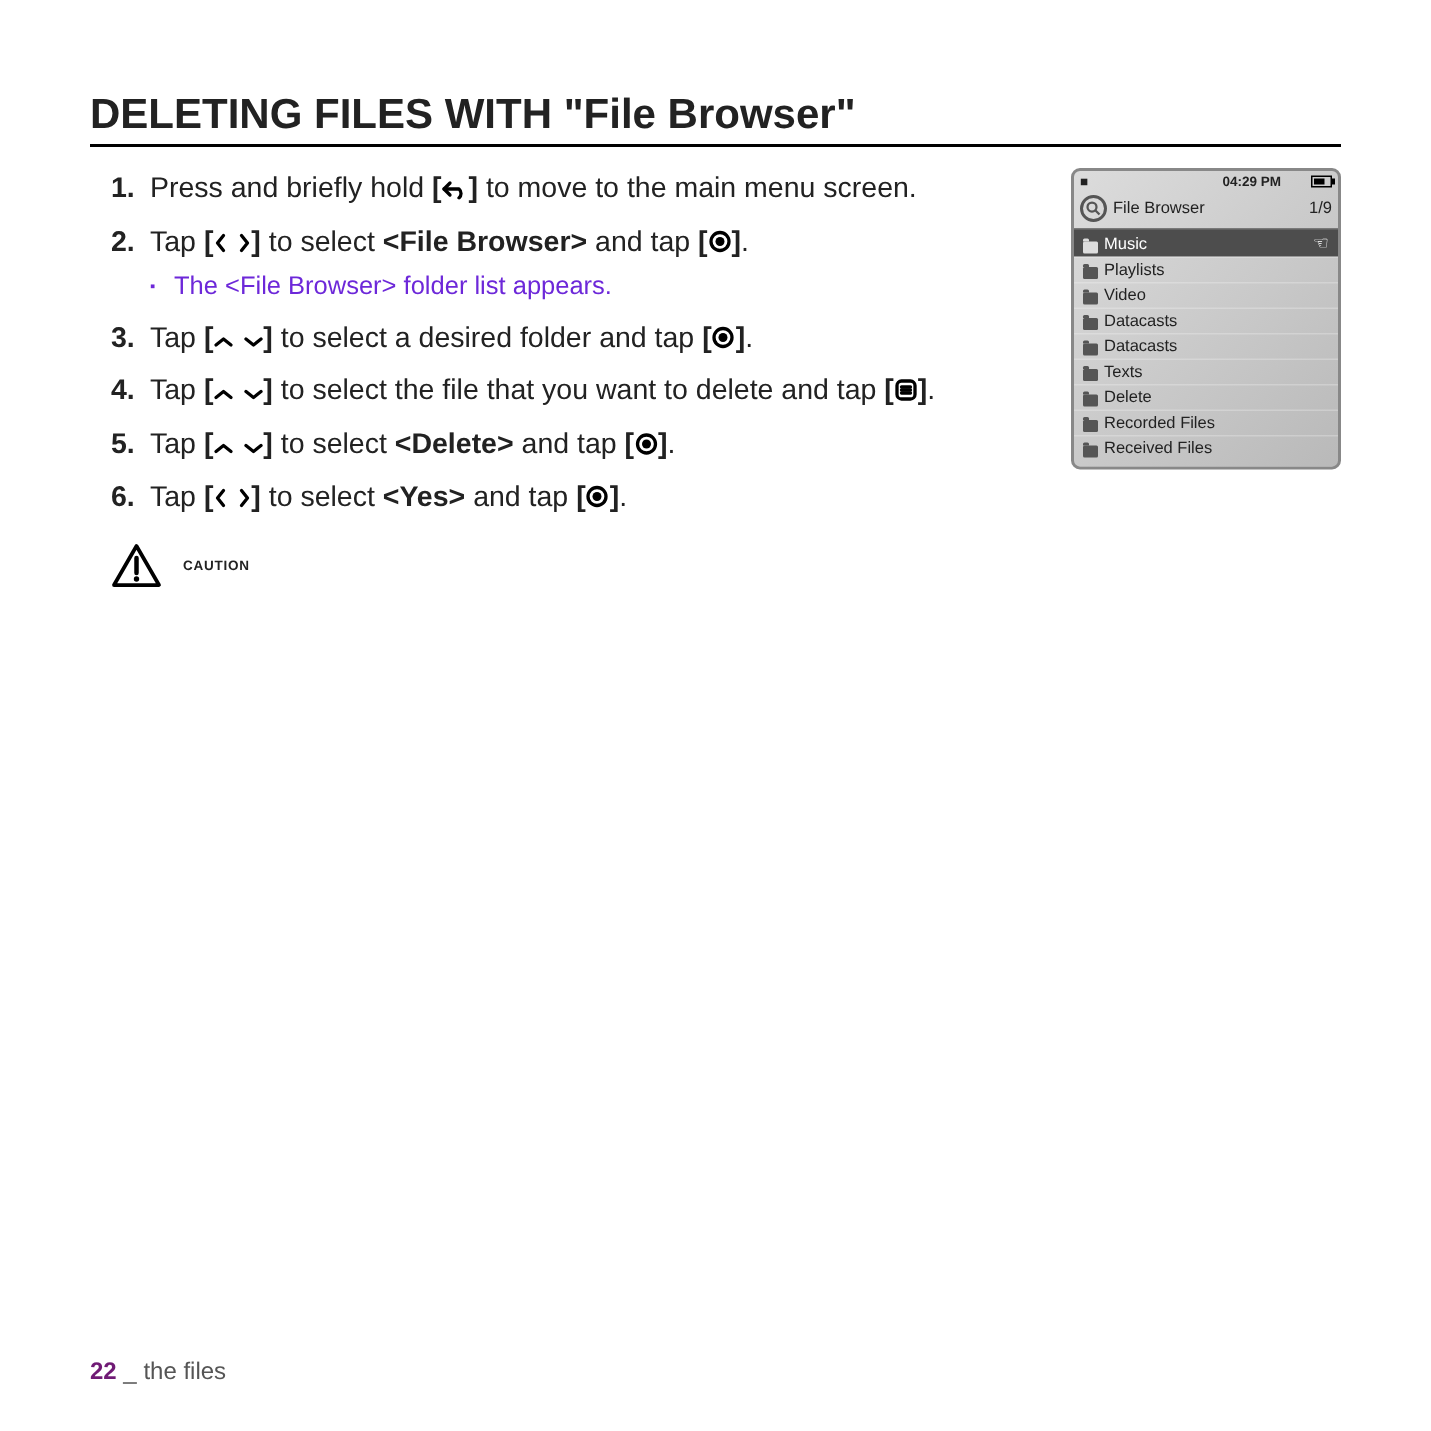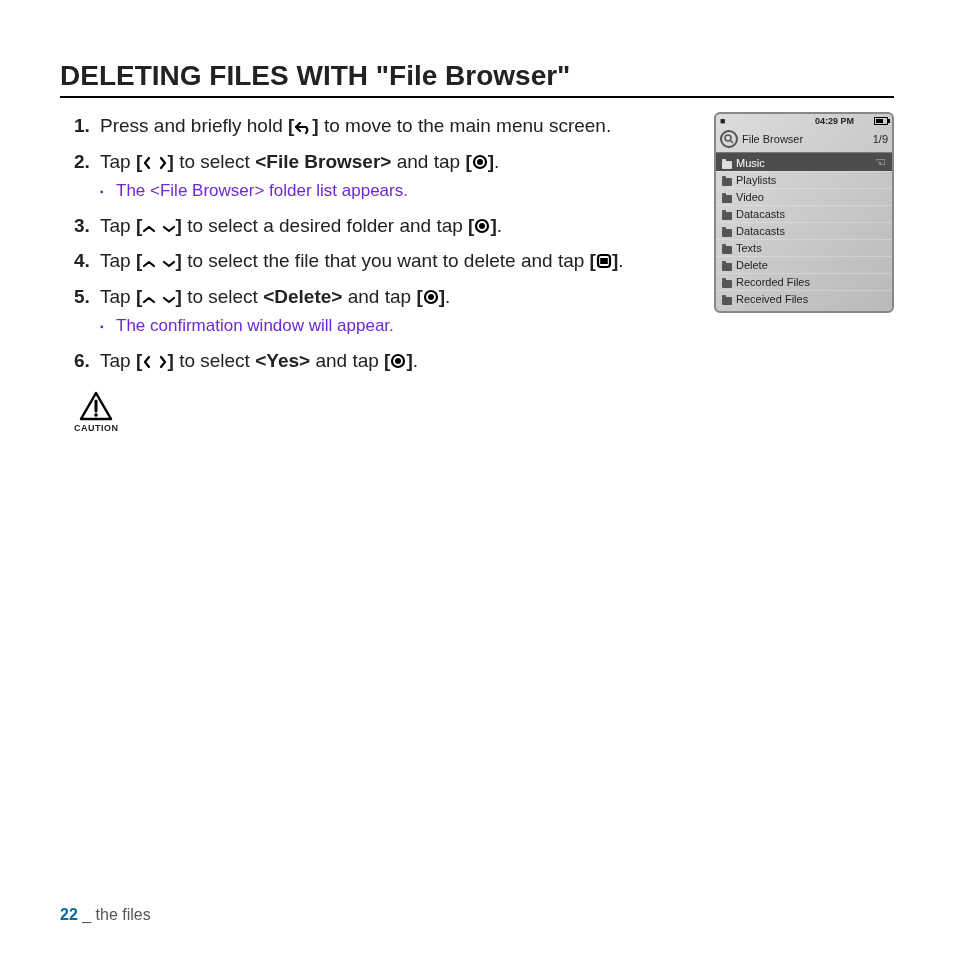--- a/index.html
+++ b/index.html
@@ -31,21 +31,21 @@
   ol.steps > li { margin: 0 0 8px 0; font-size: 19px; line-height: 1.45; padding-left: 40px; position: relative; }
   ol.steps > li > .num { position: absolute; left: 14px; font-weight: bold; }
   ol.steps > li .b { font-weight: bold; }
   ul.sub { list-style: none; padding: 0; margin: 4px 0 8px 0; }
   ul.sub > li { font-size: 17px; line-height: 1.45; padding-left: 16px; position: relative; color: #6d28d9; }
   ul.sub > li::before { content: "▪"; position: absolute; left: 0; font-size: 10px; top: 6px; }
 
   .icon { display: inline-block; vertical-align: -2px; }
 
   .caution-row { display: flex; align-items: flex-start; gap: 10px; margin-top: 16px; margin-left: 14px; }
-  .caution-badge { display: flex; flex-direction: column; align-items: center; gap: 2px; }
+  .caution-badge { display: flex; flex-direction: row; align-items: center; gap: 14px; }
   .caution-word { font-size: 9px; font-weight: bold; letter-spacing: 0.5px; }
   .caution-text { font-size: 17px; line-height: 1.45; padding-left: 16px; position: relative; }
   .caution-text::before { content: "▪"; position: absolute; left: 0; font-size: 10px; top: 6px; }
 
   
   .device {
     width: 180px;
     border: 2px solid #888;
     border-radius: 6px;
     background: linear-gradient(135deg,#dcdcdc,#b9b9b9);
@@ -66,21 +66,21 @@
   }
   .dev-list { list-style:none; margin:0; padding:0 0 4px 0; }
   .dev-list li { display:flex; align-items:flex-end; gap:4px; padding:2px 6px; font-size:11px; border-top:1px solid rgba(255,255,255,.25); }
   .dev-list li.sel { background:#4d4d4d; color:#fff; }
   .folder-ic { width:10px; height:8px; background:#555; display:inline-block; border-radius:1px; position:relative; }
   .folder-ic::before { content:""; position:absolute; top:-2px; left:0; width:4px; height:2px; background:#555; border-radius:1px 1px 0 0; }
   .sel .folder-ic, .sel .folder-ic::before { background:#ddd; }
   .hand { margin-left:auto; font-size:12px; }
 
   .footer { position:absolute; left:60px; bottom:30px; font-size:16px; color:#555; }
-  .footer .pg { font-weight:bold; color:#0369a1; }
+  .footer .pg { font-weight:bold; color:#701a75; }
 </style>
 </head>
 <body>
 
 <h1 class="title">DELETING FILES WITH "File Browser"</h1>
 <hr class="hr">
 
 <div class="cols">
   <div class="left">
     <ol class="steps" id="steps">
@@ -116,23 +116,21 @@
             <line x1="5" y1="8" x2="11" y2="8" stroke="#000" stroke-width="2.2" fill="none" stroke-linecap="round" stroke-linejoin="round"></line>
             <line x1="5" y1="10" x2="11" y2="10" stroke="#000" stroke-width="2.2" fill="none" stroke-linecap="round" stroke-linejoin="round"></line>
           </svg><span class="b">]</span>.</li>
         <li><span class="num">5.</span>Tap <span class="b">[</span><svg class="icon" width="14" height="10" viewBox="0 0 14 10">
             <path d="M2 7 L7 3 L12 7" stroke="#000" stroke-width="2.2" fill="none" stroke-linecap="round" stroke-linejoin="round"></path>
           </svg> <svg class="icon" width="14" height="10" viewBox="0 0 14 10">
             <path d="M2 3 L7 7 L12 3" stroke="#000" stroke-width="2.2" fill="none" stroke-linecap="round" stroke-linejoin="round"></path>
           </svg><span class="b">]</span> to select <span class="b">&lt;Delete&gt;</span> and tap <span class="b">[</span><svg class="icon" width="16" height="16" viewBox="0 0 16 16">
             <circle cx="8" cy="8" r="6" stroke="#000" stroke-width="2.2" fill="none" stroke-linecap="round" stroke-linejoin="round"></circle>
             <circle cx="8" cy="8" r="3" fill="#000"></circle>
-          </svg><span class="b">]</span>.<ul class="sub">
-            <li>The confirmation window will appear.</li>
-          </ul></li>
+          </svg><span class="b">]</span>.</li>
         <li><span class="num">6.</span> Tap <span class="b">[</span><svg class="icon" width="10" height="14" viewBox="0 0 10 14">
             <path d="M7 2 L3 7 L7 12" stroke="#000" stroke-width="2.2" fill="none" stroke-linecap="round" stroke-linejoin="round"></path>
           </svg> <svg class="icon" width="10" height="14" viewBox="0 0 10 14">
             <path d="M3 2 L7 7 L3 12" stroke="#000" stroke-width="2.2" fill="none" stroke-linecap="round" stroke-linejoin="round"></path>
           </svg><span class="b">]</span> to select <span class="b">&lt;Yes&gt;</span> and tap <span class="b">[</span><svg class="icon" width="16" height="16" viewBox="0 0 16 16">
             <circle cx="8" cy="8" r="6" stroke="#000" stroke-width="2.2" fill="none" stroke-linecap="round" stroke-linejoin="round"></circle>
             <circle cx="8" cy="8" r="3" fill="#000"></circle>
           </svg><span class="b">]</span>.</li>
       </ol>
 

